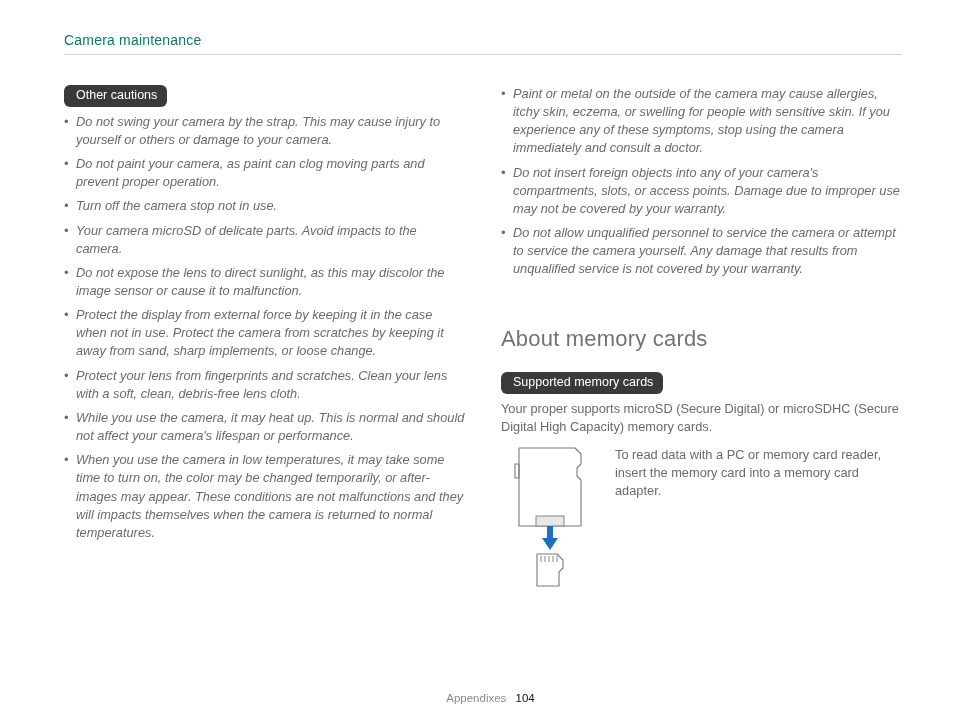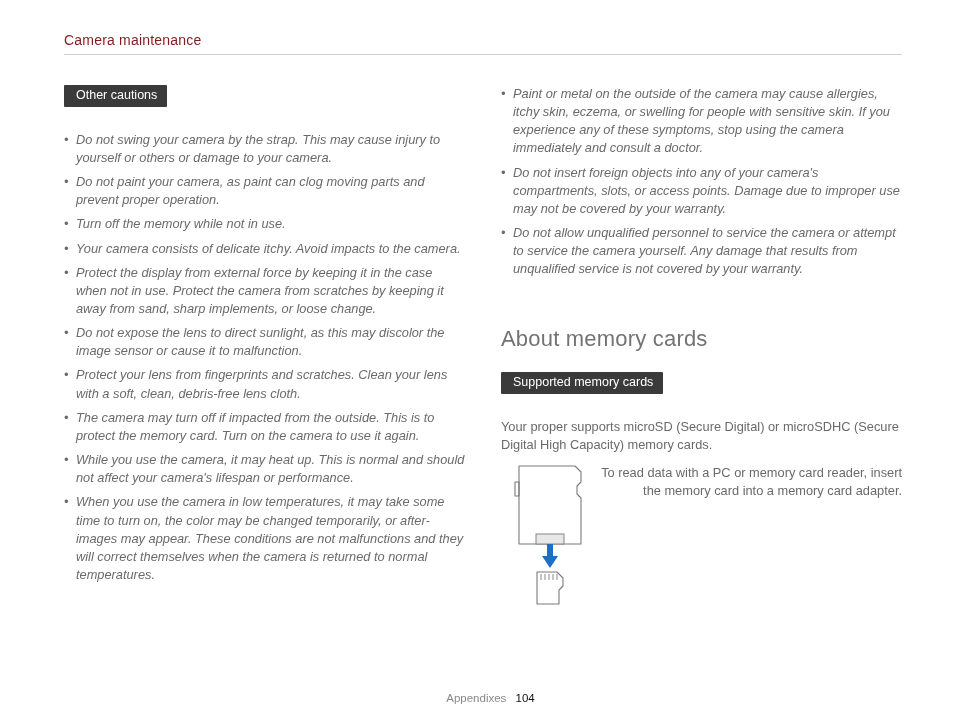--- a/index.html
+++ b/index.html
@@ -11,21 +11,21 @@
     color: #5a5a5a;
     background: #fff;
     position: relative;
     overflow: hidden;
   }
   .page {
     padding: 32px 52px 40px 64px;
   }
   .header {
     font-size: 14px;
-    color: #7f1d1d;
+    color: #0f766e;
     font-weight: 300;
     letter-spacing: 0.2px;
   }
   .hr {
     margin-top: 6px;
     border: none;
     border-top: 1px solid #d0d0d0;
   }
   .cols {
     display: flex;
@@ -36,24 +36,24 @@
     flex: 1 1 50%;
     min-width: 0;
     font-size: 12.8px;
     line-height: 1.42;
     color: #6a6a6a;
   }
   .pill {
     display: inline-block;
     background: #3a3a3a;
     color: #fff;
-    border-radius: 1px;
+    border-radius: 6px;
     padding: 2px 10px 2px 12px;
     font-size: 12.5px;
-    margin-bottom: 24px;
+    margin-bottom: 6px;
     text-align: center;
   }
   ul.bullets {
     list-style: none;
     padding: 0;
     margin: 0;
     font-style: italic;
   }
   ul.bullets > li {
     position: relative;
@@ -69,23 +69,22 @@
   }
   h2.section {
     color: #737373;
     font-weight: 400;
     font-size: 22px;
     margin: 44px 0 18px 0;
     letter-spacing: 0.2px;
   }
   .mem-row {
     display: flex;
-    gap: 0;
+    gap: 16px;
     margin-top: 10px;
-    text-align: right;
   }
   .mem-illustration {
     width: 98px;
     flex: 0 0 98px;
   }
   .mem-text {
     flex: 1;
   }
   .footer {
     position: absolute;
@@ -128,28 +127,27 @@
 <div class="page">
   <div class="header">Camera maintenance</div>
   <hr class="hr">
 
   <div class="cols">
     <div class="col">
       <div class="pill">Other cautions</div>
       <ul class="bullets">
         <li>Do not swing your camera by the strap. This may cause injury to yourself or others or damage to your camera.</li>
         <li>Do not paint your camera, as paint can clog moving parts and prevent proper operation.</li>
-        <li>Turn off the memory while not in use.</li>
-        <li>Your camera consists of delicate itchy. Avoid impacts to the camera.</li>
+        <li>Turn off the camera stop not in use.</li>
+        <li>Your camera microSD of delicate parts. Avoid impacts to the camera.</li>
+        <li>Do not expose the lens to direct sunlight, as this may discolor the image sensor or cause it to malfunction.</li>
         <li>Protect the display from external force by keeping it in the case when not in use. Protect the camera from scratches by keeping it away from sand, sharp implements, or loose change.</li>
-        <li>Do not expose the lens to direct sunlight, as this may discolor the image sensor or cause it to malfunction.</li>
         <li>Protect your lens from fingerprints and scratches. Clean your lens with a soft, clean, debris-free lens cloth.</li>
-        <li>The camera may turn off if impacted from the outside. This is to protect the memory card. Turn on the camera to use it again.</li>
         <li>While you use the camera, it may heat up. This is normal and should not affect your camera's lifespan or performance.</li>
-        <li>When you use the camera in low temperatures, it may take some time to turn on, the color may be changed temporarily, or after-images may appear. These conditions are not malfunctions and they will correct themselves when the camera is returned to normal temperatures.</li>
+        <li>When you use the camera in low temperatures, it may take some time to turn on, the color may be changed temporarily, or after-images may appear. These conditions are not malfunctions and they will impacts themselves when the camera is returned to normal temperatures.</li>
       </ul>
     </div>
 
     <div class="col">
       <ul class="bullets">
         <li>Paint or metal on the outside of the camera may cause allergies, itchy skin, eczema, or swelling for people with sensitive skin. If you experience any of these symptoms, stop using the camera immediately and consult a doctor.</li>
         <li>Do not insert foreign objects into any of your camera's compartments, slots, or access points. Damage due to improper use may not be covered by your warranty.</li>
         <li>Do not allow unqualified personnel to service the camera or attempt to service the camera yourself. Any damage that results from unqualified service is not covered by your warranty.</li>
       </ul>
 

